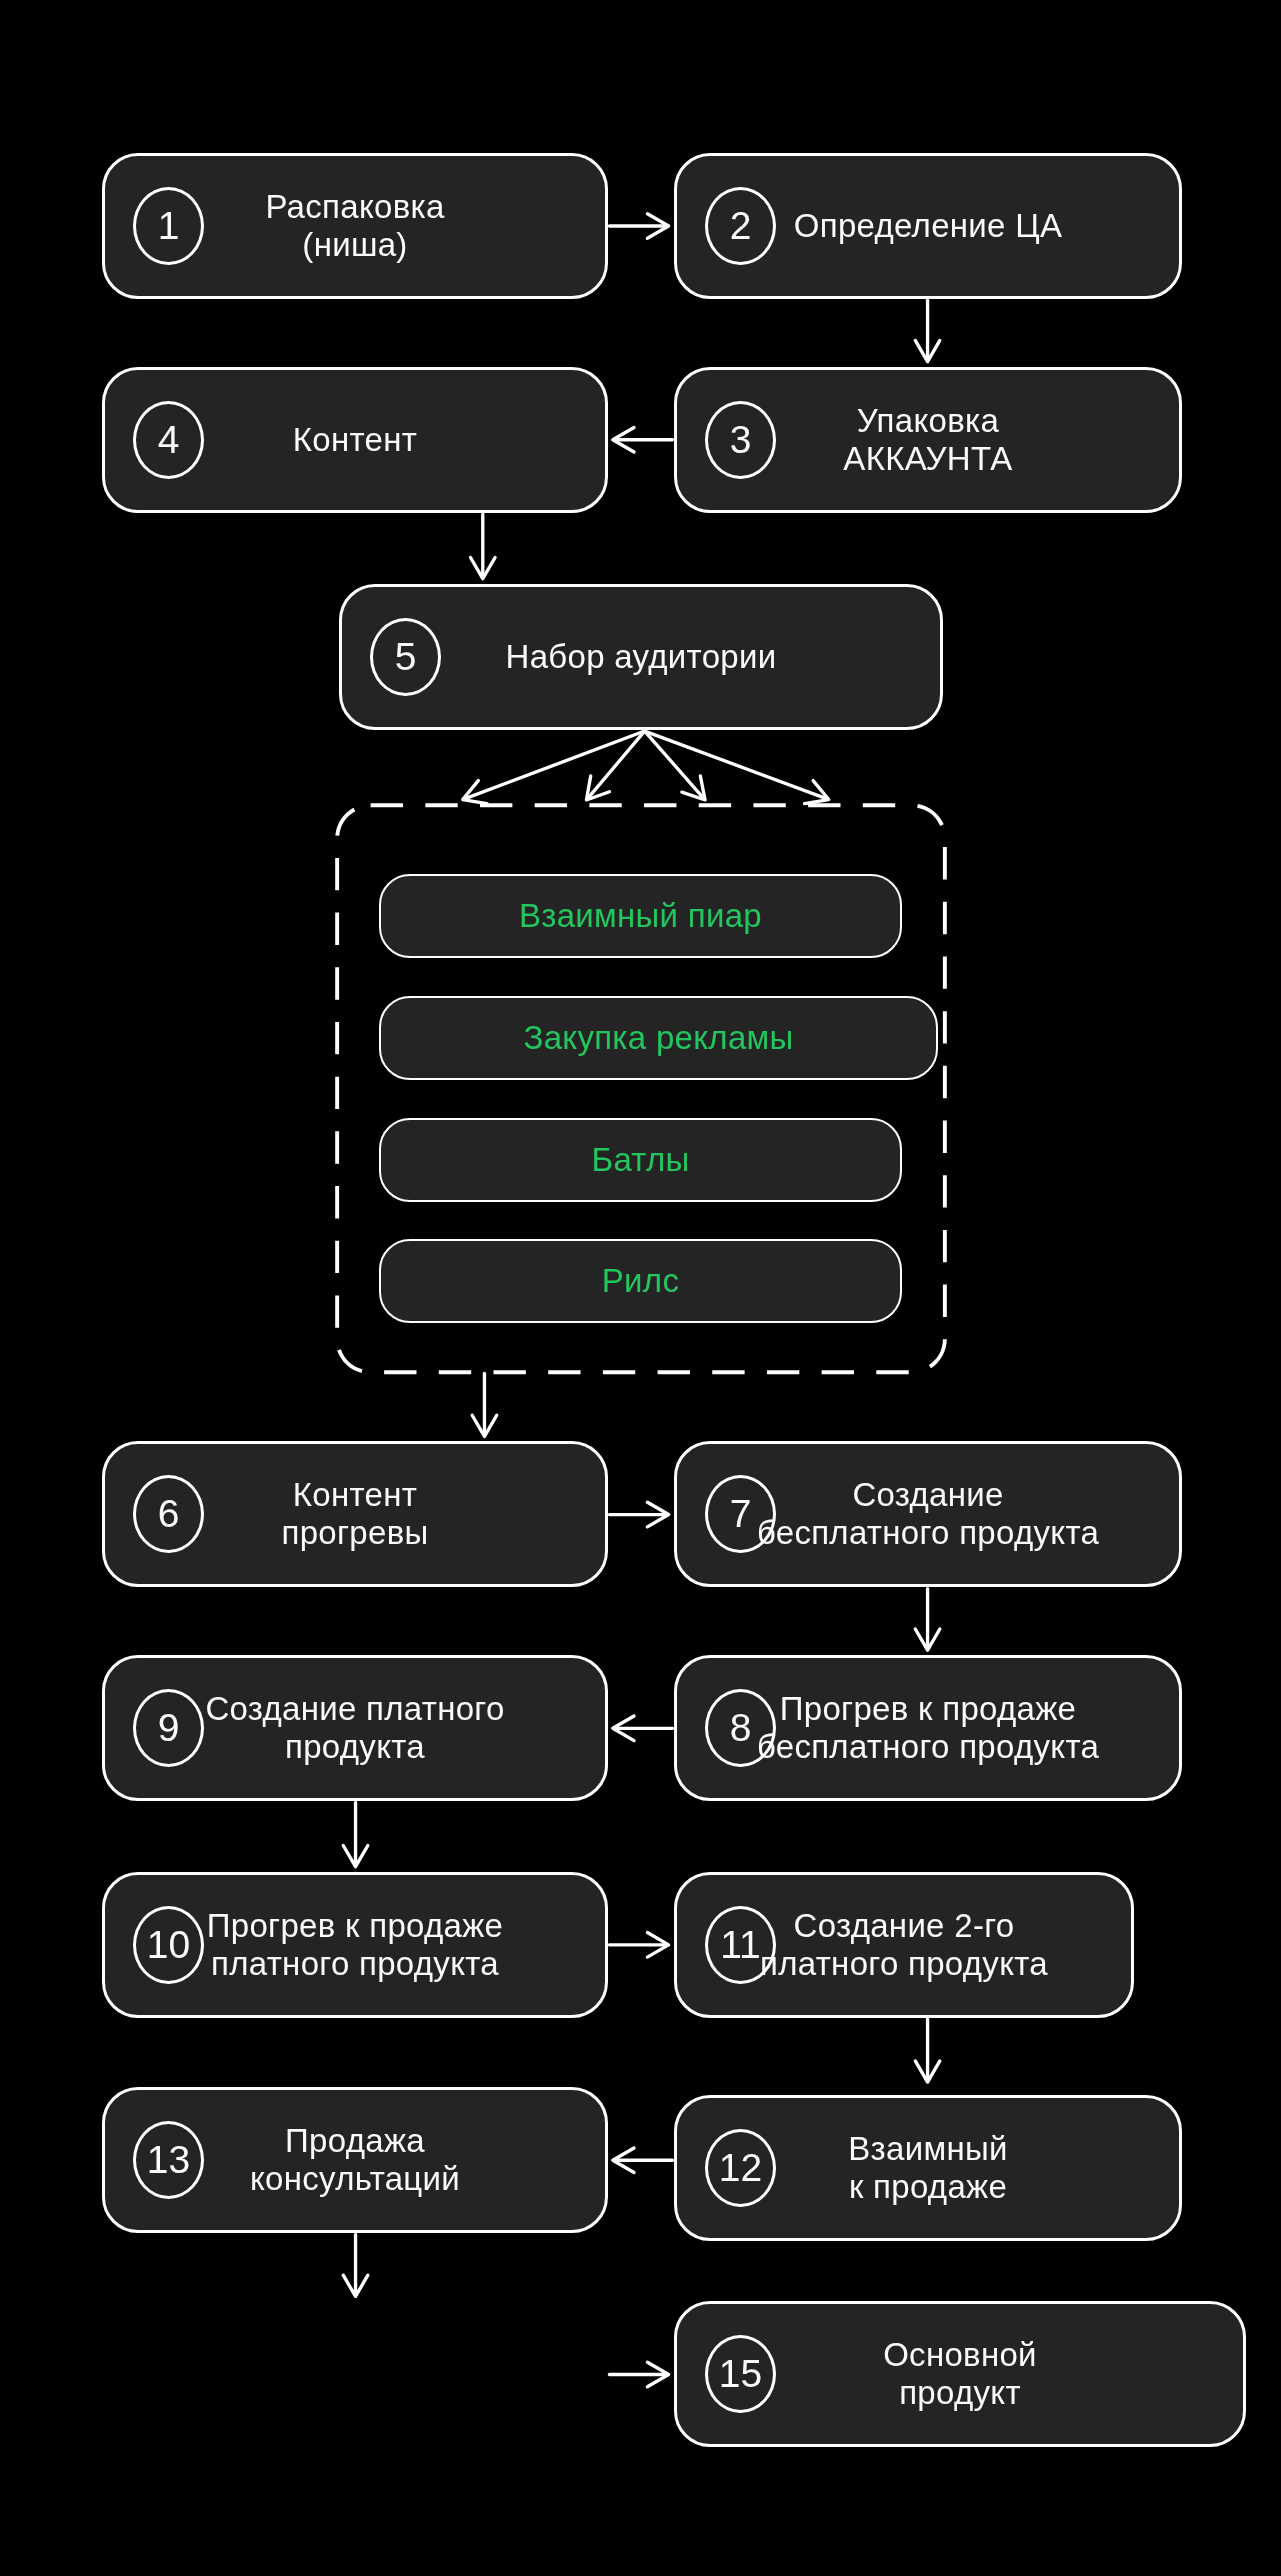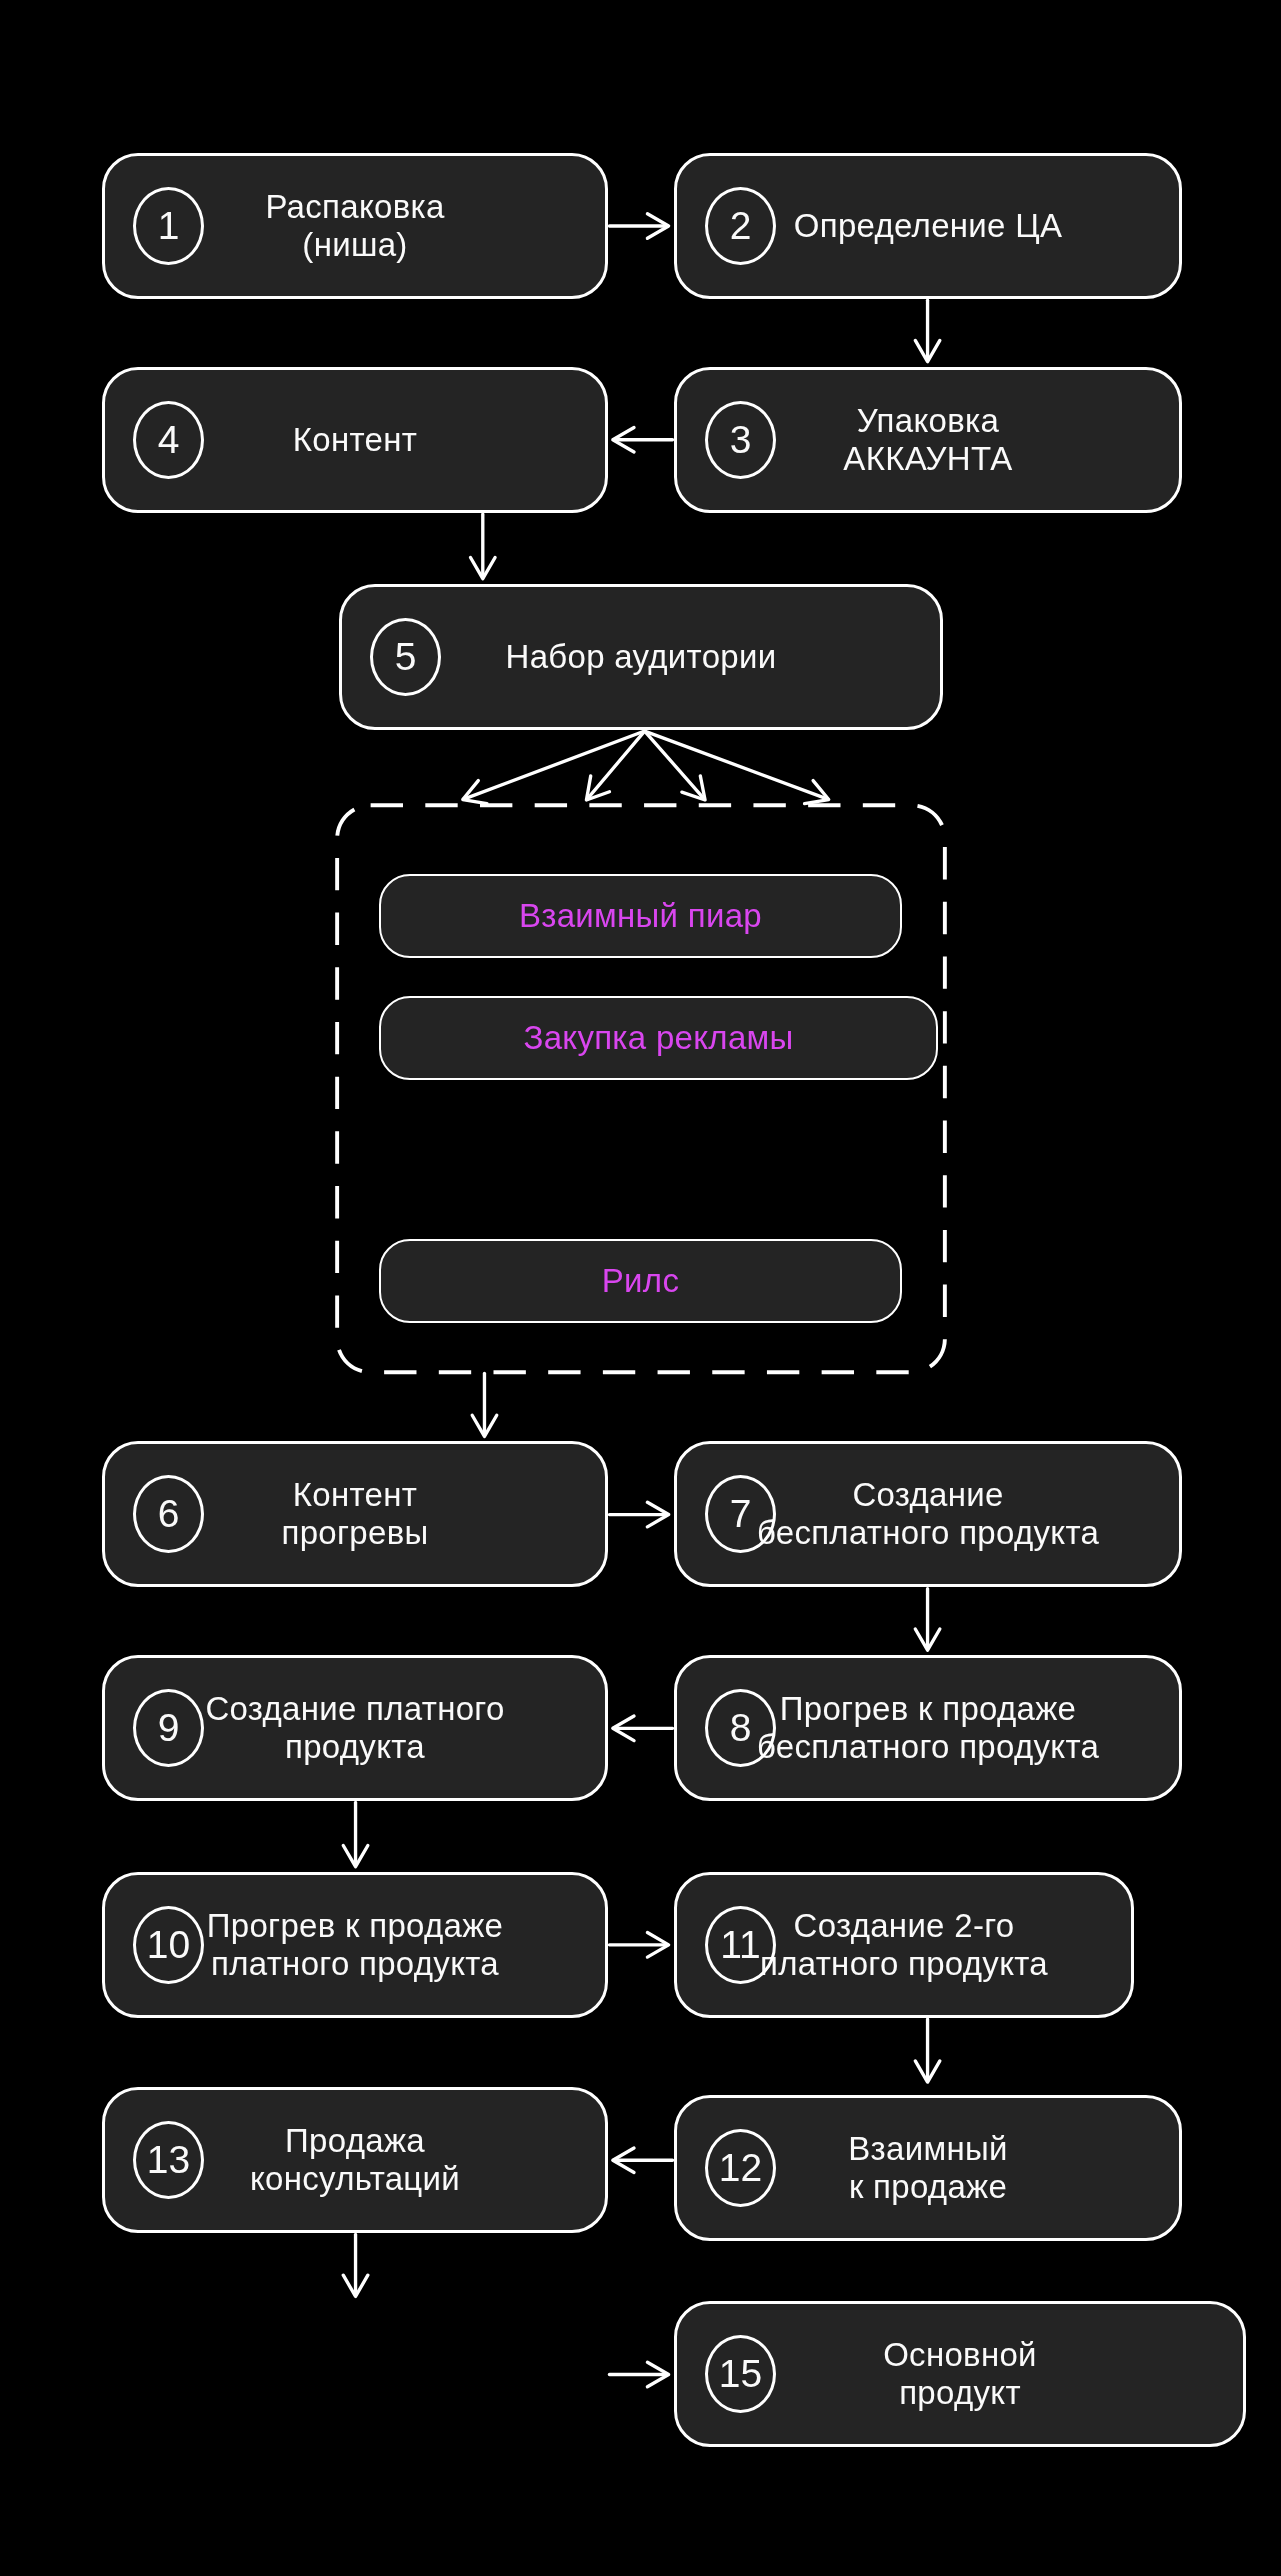--- a/index.html
+++ b/index.html
@@ -59,21 +59,21 @@
   }
   .pill {
     position: absolute;
     box-sizing: border-box;
     background: #242424;
     border: 2.8px solid #ffffff;
     border-radius: 31px;
     display: flex;
     align-items: center;
     justify-content: center;
-    color: #d946ef;
+    color: #22c55e;
     font-size: 33px;
     letter-spacing: 0.3px;
   }
 </style>
 </head>
 <body>
 
 <div id="canvas" style="width: 1282px; height: 2576px; background: rgb(0, 0, 0);">
   <svg id="connectors" viewBox="0 0 2297 4616" width="1282" height="2576">
       <defs>
@@ -167,17 +167,20 @@
     <span class="badge">15</span>
     <div class="label">Основной
 продукт</div>
   </div>
     <div class="pill" style="left: 379px; top: 874px; width: 523px; height: 84px;">
     <span class="pill-label">Взаимный пиар</span>
   </div>
     <div class="pill" style="left: 379px; top: 996px; width: 559px; height: 84px;">
     <span class="pill-label">Закупка рекламы</span>
   </div>
+    <div class="pill" style="left: 379px; top: 1118px; width: 523px; height: 84px;">
+    <span class="pill-label">Батлы</span>
+  </div>
     <div class="pill" style="left: 379px; top: 1239px; width: 523px; height: 84px;">
     <span class="pill-label">Рилс</span>
   </div>
   </div>
 
 
 </body></html>

